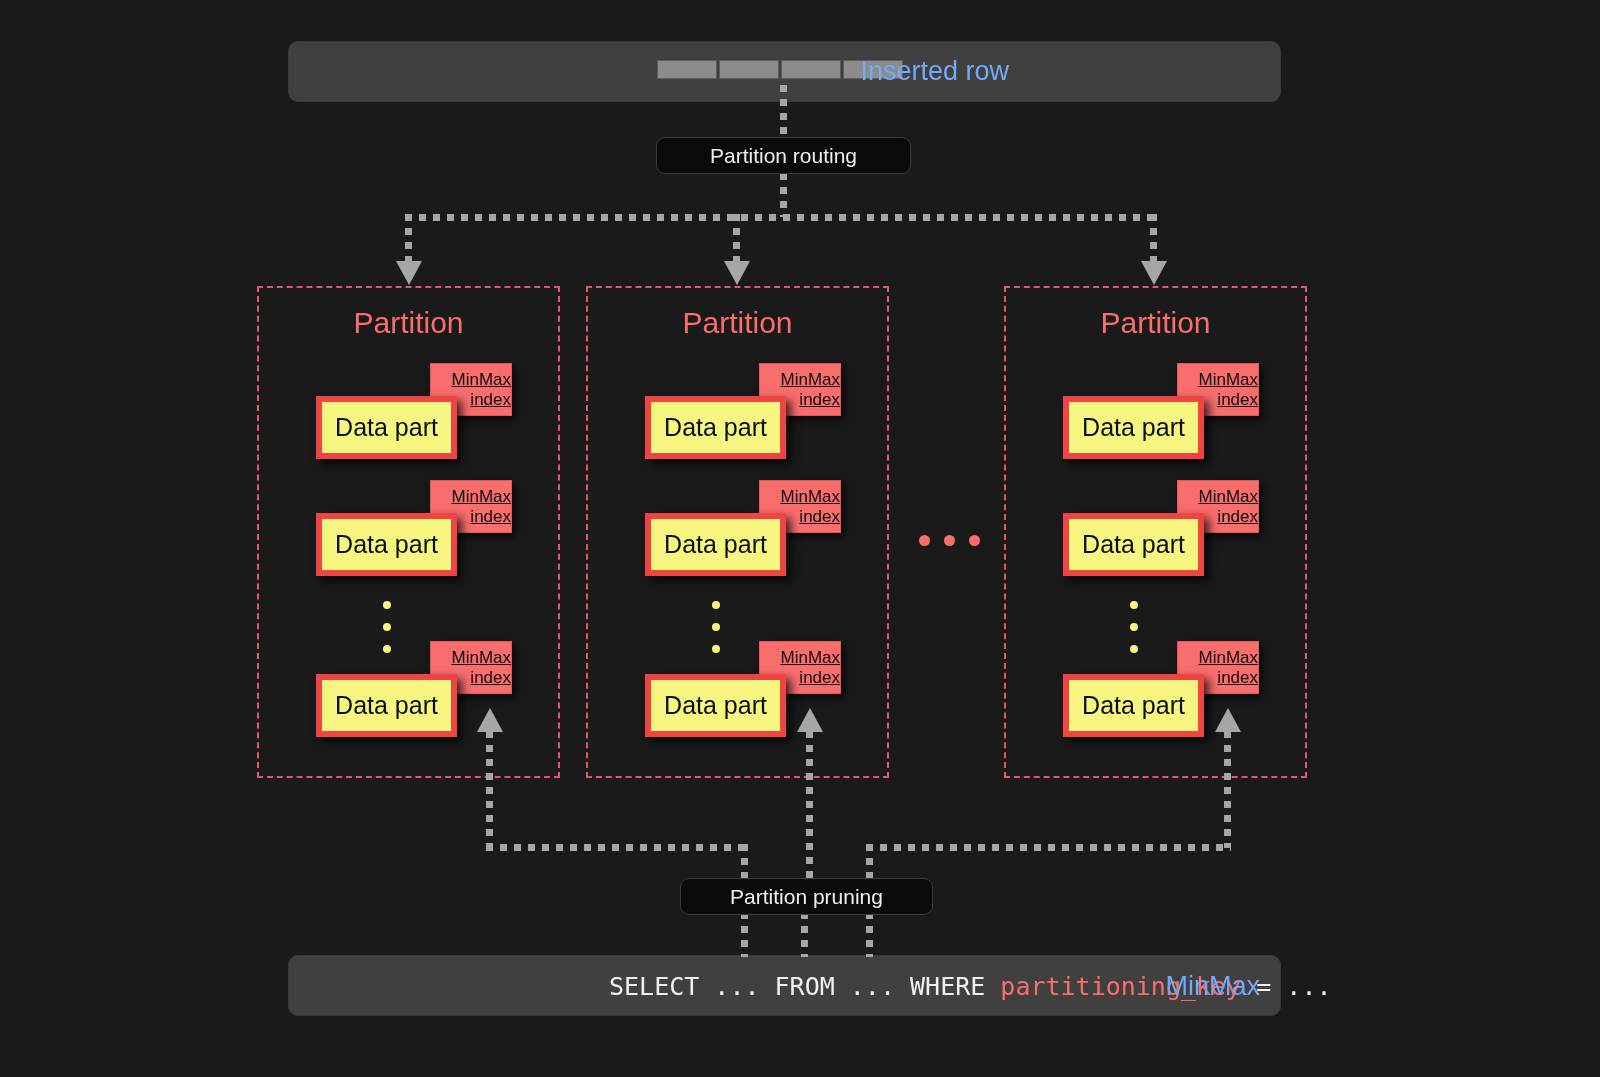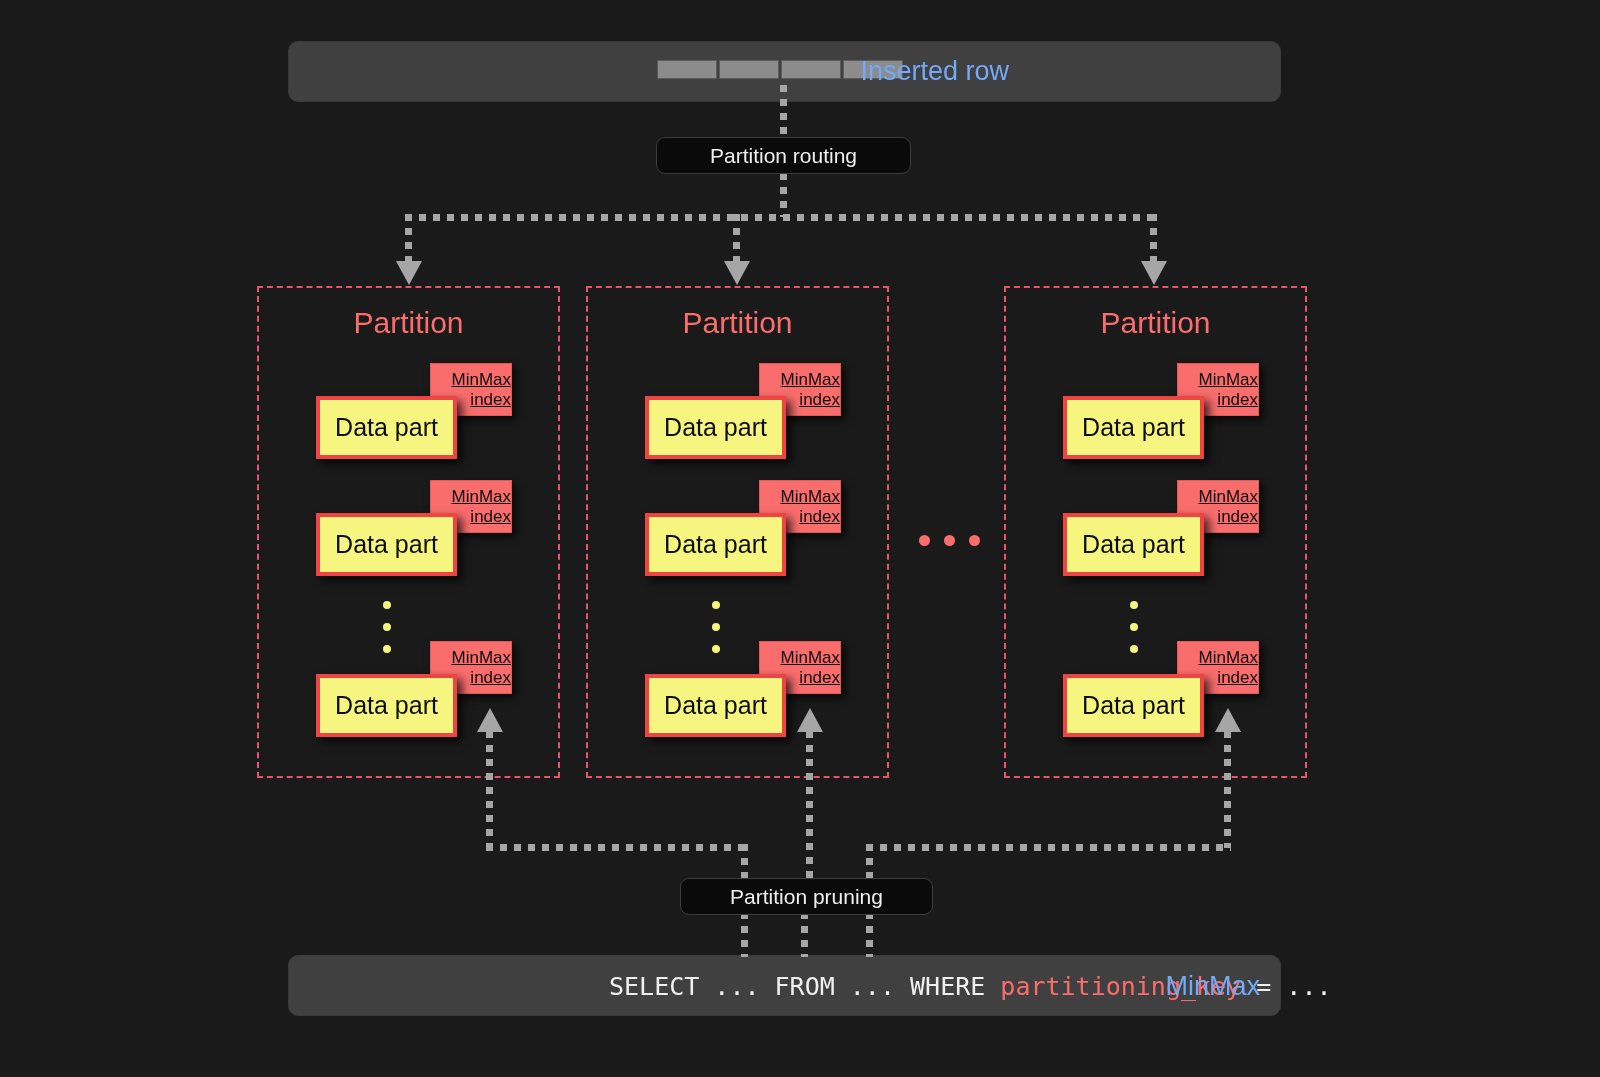--- a/index.html
+++ b/index.html
@@ -139,21 +139,21 @@
 
   
   .part-group {
     position: absolute;
   }
   .data-part {
     position: absolute;
     width: 141px;
     height: 63px;
     background: #F5F57F;
-    border: 4px solid #ef4444;
+    border: 6px solid #ef4444;
     box-sizing: border-box;
     color: #0d0d0d;
     font-size: 25px;
     display: flex;
     align-items: center;
     justify-content: center;
     box-shadow: 5px 5px 9px rgba(0,0,0,0.75);
     z-index: 5;
     white-space: nowrap;
   }

